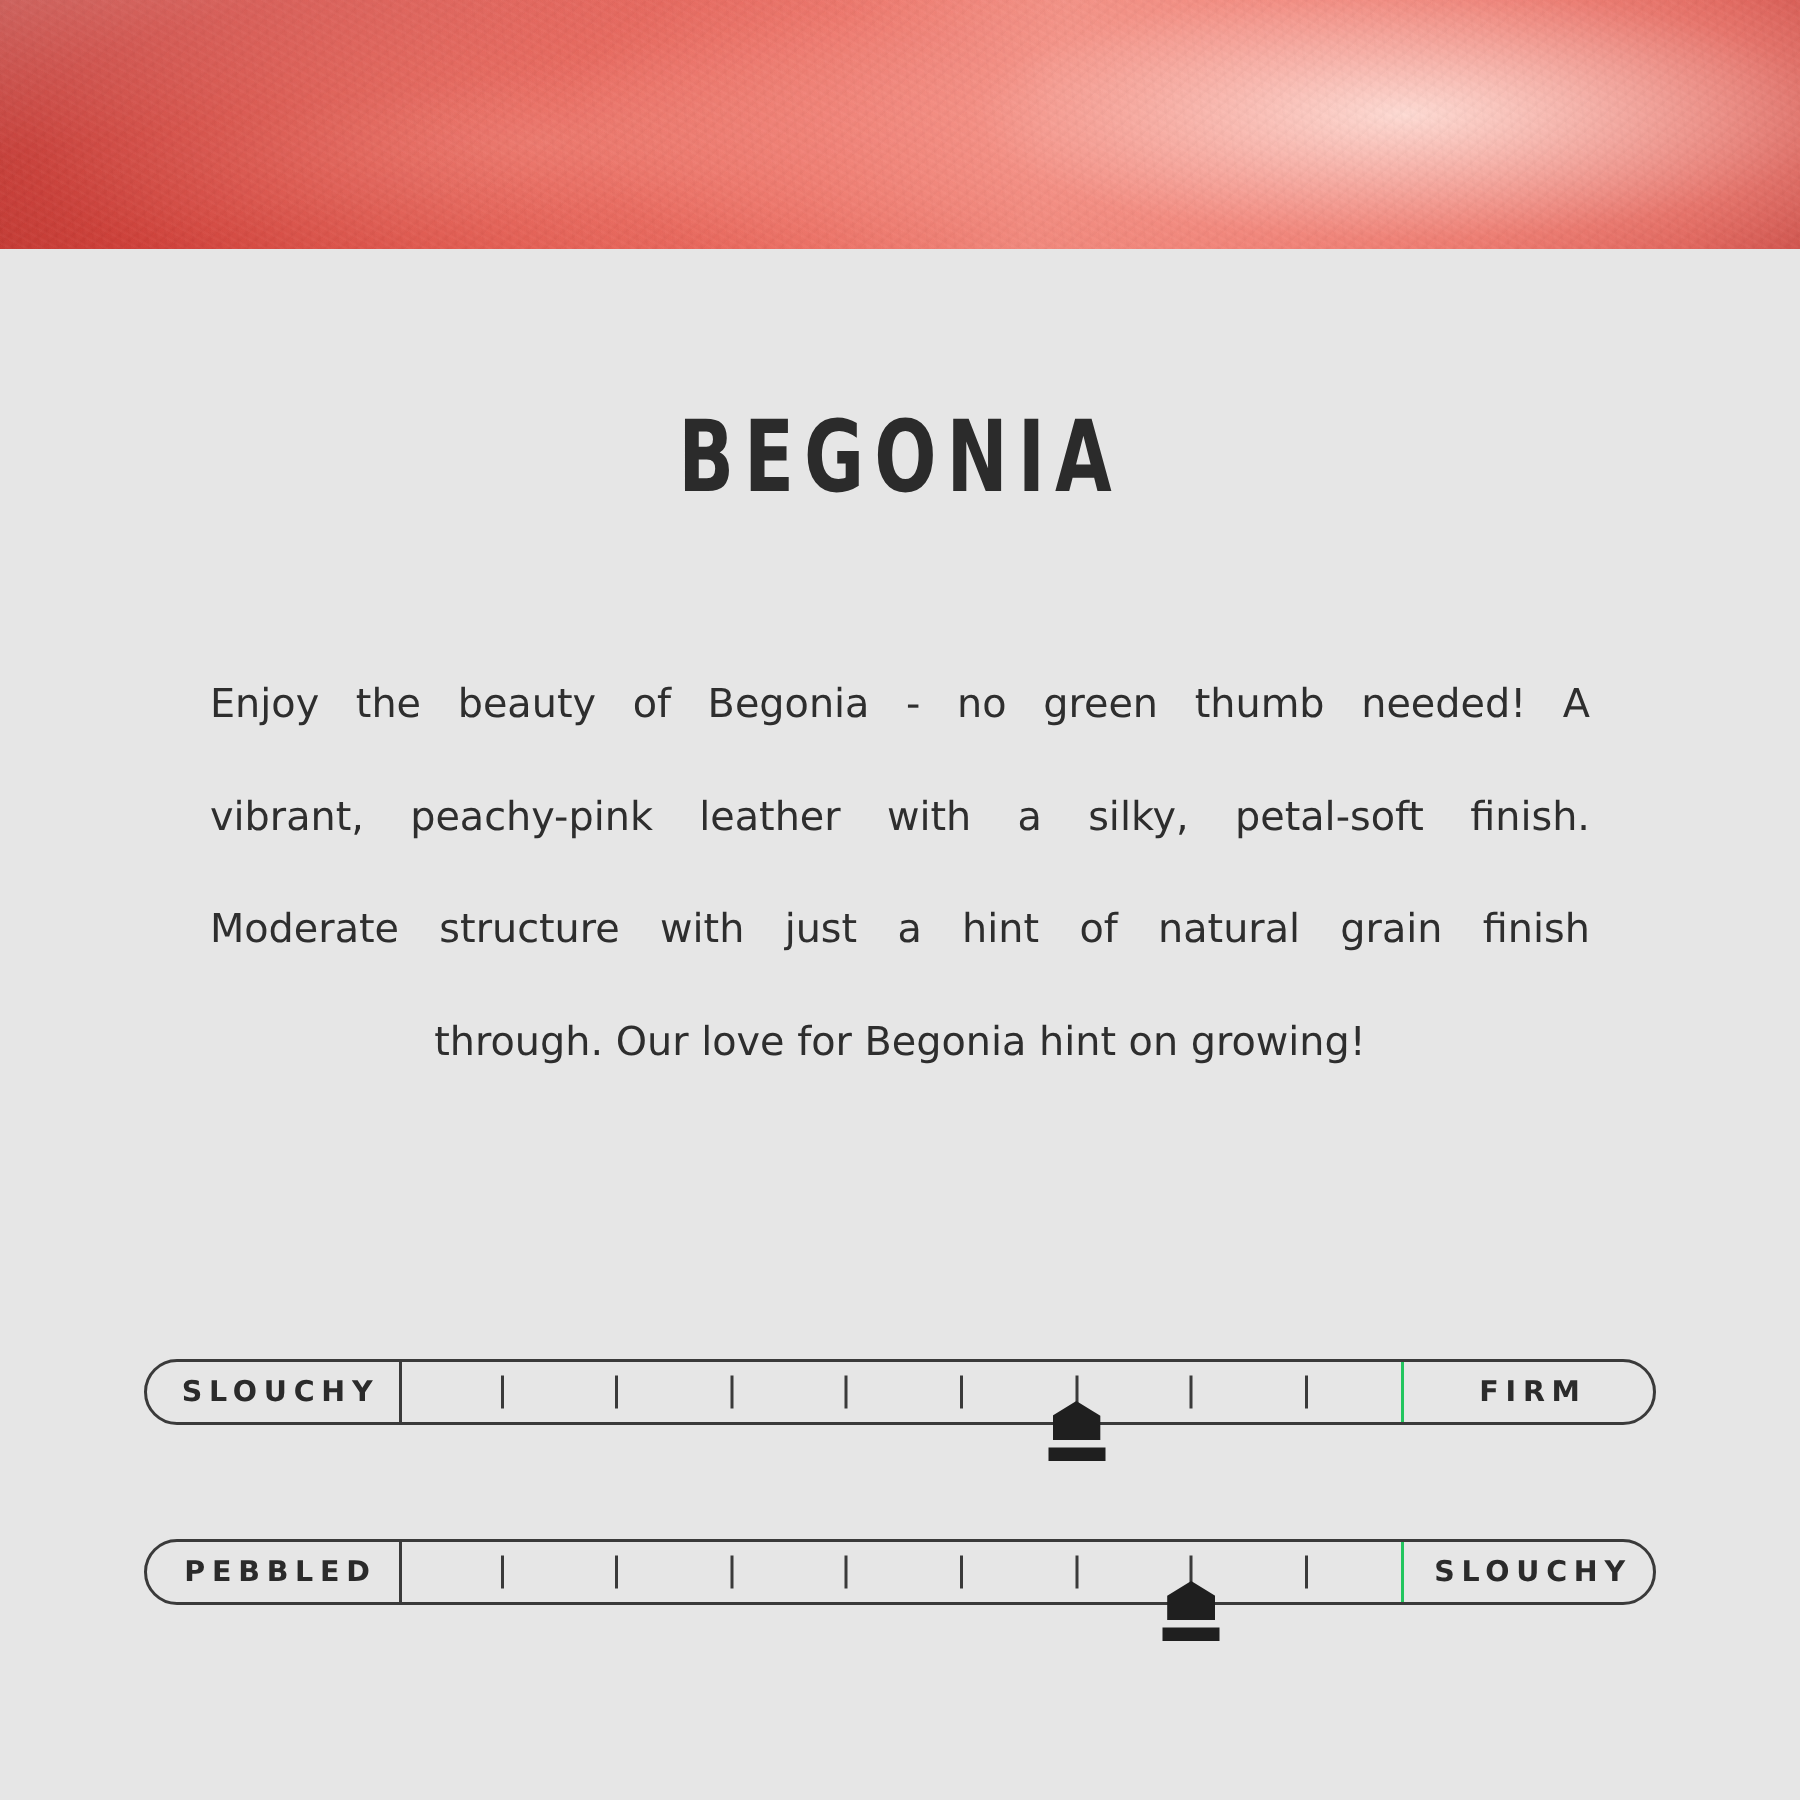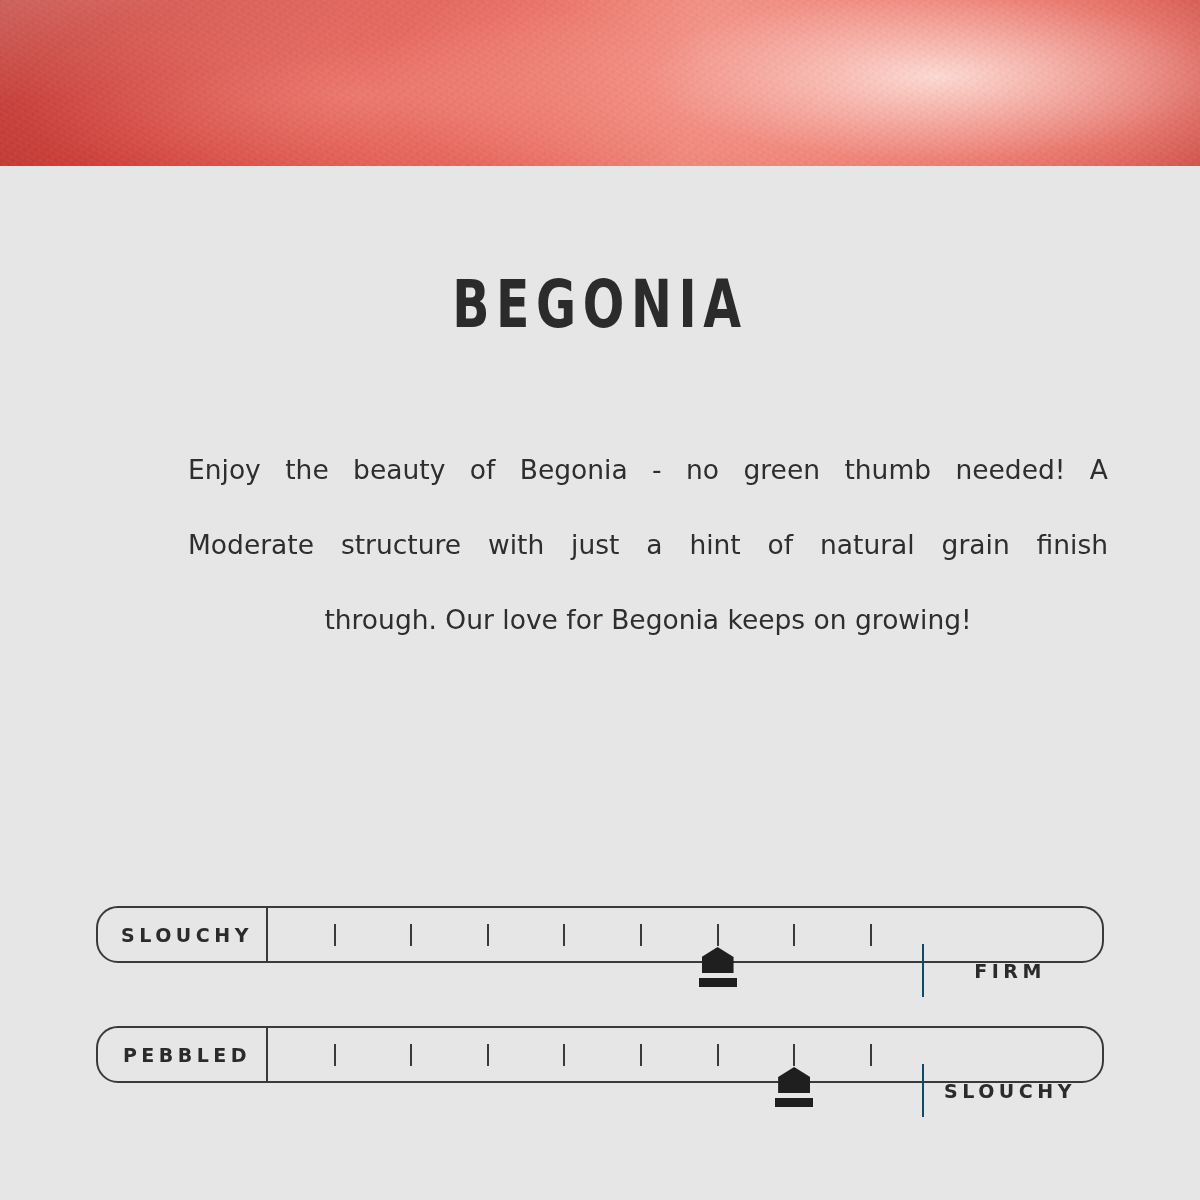--- a/index.html
+++ b/index.html
@@ -74,37 +74,36 @@
   .desc {
     position: absolute;
     top: 432px;
     left: 140px;
     width: 920px;
     text-align: center;
     color: #2e2e2e;
     font-size: 26.5px;
     line-height: 75px;
     font-family: "DejaVu Sans", sans-serif;
-    margin-left: 48px;
   }
   .desc .line {
     display: block;
     white-space: nowrap;
   }
   .desc .line.justified {
     text-align: justify;
     text-align-last: justify;
   }
 
   
   .scale {
     position: absolute;
     left: 96px;
     width: 1008px;
-    height: 57px;
+    height: 44px;
   }
   .scale.one { top: 906px; }
   .scale.two { top: 1026px; }
 
   .track {
     position: absolute;
     inset: 0;
     border: 2px solid #3a3a3a;
     border-radius: 22px;
     box-sizing: border-box;
@@ -123,25 +122,24 @@
     color: #2b2b2b;
     box-sizing: border-box;
   }
   .cap-left {
     left: 0;
     width: 170px;
     border-right: 2px solid #3a3a3a;
     padding-left: 10px;
   }
   .cap-right {
-    right: 12px;
+    right: 0;
     width: 168px;
-    border-left: 2px solid #0c4a6e;
+    border-left: 2px solid #22c55e;
     padding-left: 6px;
-    margin-top: 36px;
   }
   .ticks {
     position: absolute;
     left: 170px;
     right: 168px;
     top: 0;
     height: 100%;
   }
   .tick {
     position: absolute;
@@ -183,22 +181,23 @@
   <div class="swatch-base"></div>
   <div class="swatch-grain"></div>
   <div class="swatch-sheen"></div>
   <div class="swatch-vign"></div>
 </div>
 
 <div class="title">BEGONIA</div>
 
 <div class="desc">
   <span class="line justified">Enjoy the beauty of Begonia - no green thumb needed! A</span>
+  <span class="line justified">vibrant, peachy-pink leather with a silky, petal-soft finish.</span>
   <span class="line justified">Moderate structure with just a hint of natural grain finish</span>
-  <span class="line">through. Our love for Begonia keeps on growing!</span>
+  <span class="line">through. Our love for Begonia hint on growing!</span>
 </div>
 
 <div class="scale one">
   <div class="track">
     <div class="cap cap-left">SLOUCHY</div>
     <div class="cap cap-right">FIRM</div>
     <div class="ticks">
       <div class="tick" style="left:10%"></div>
       <div class="tick" style="left:21.5%"></div>
       <div class="tick" style="left:33%"></div>

